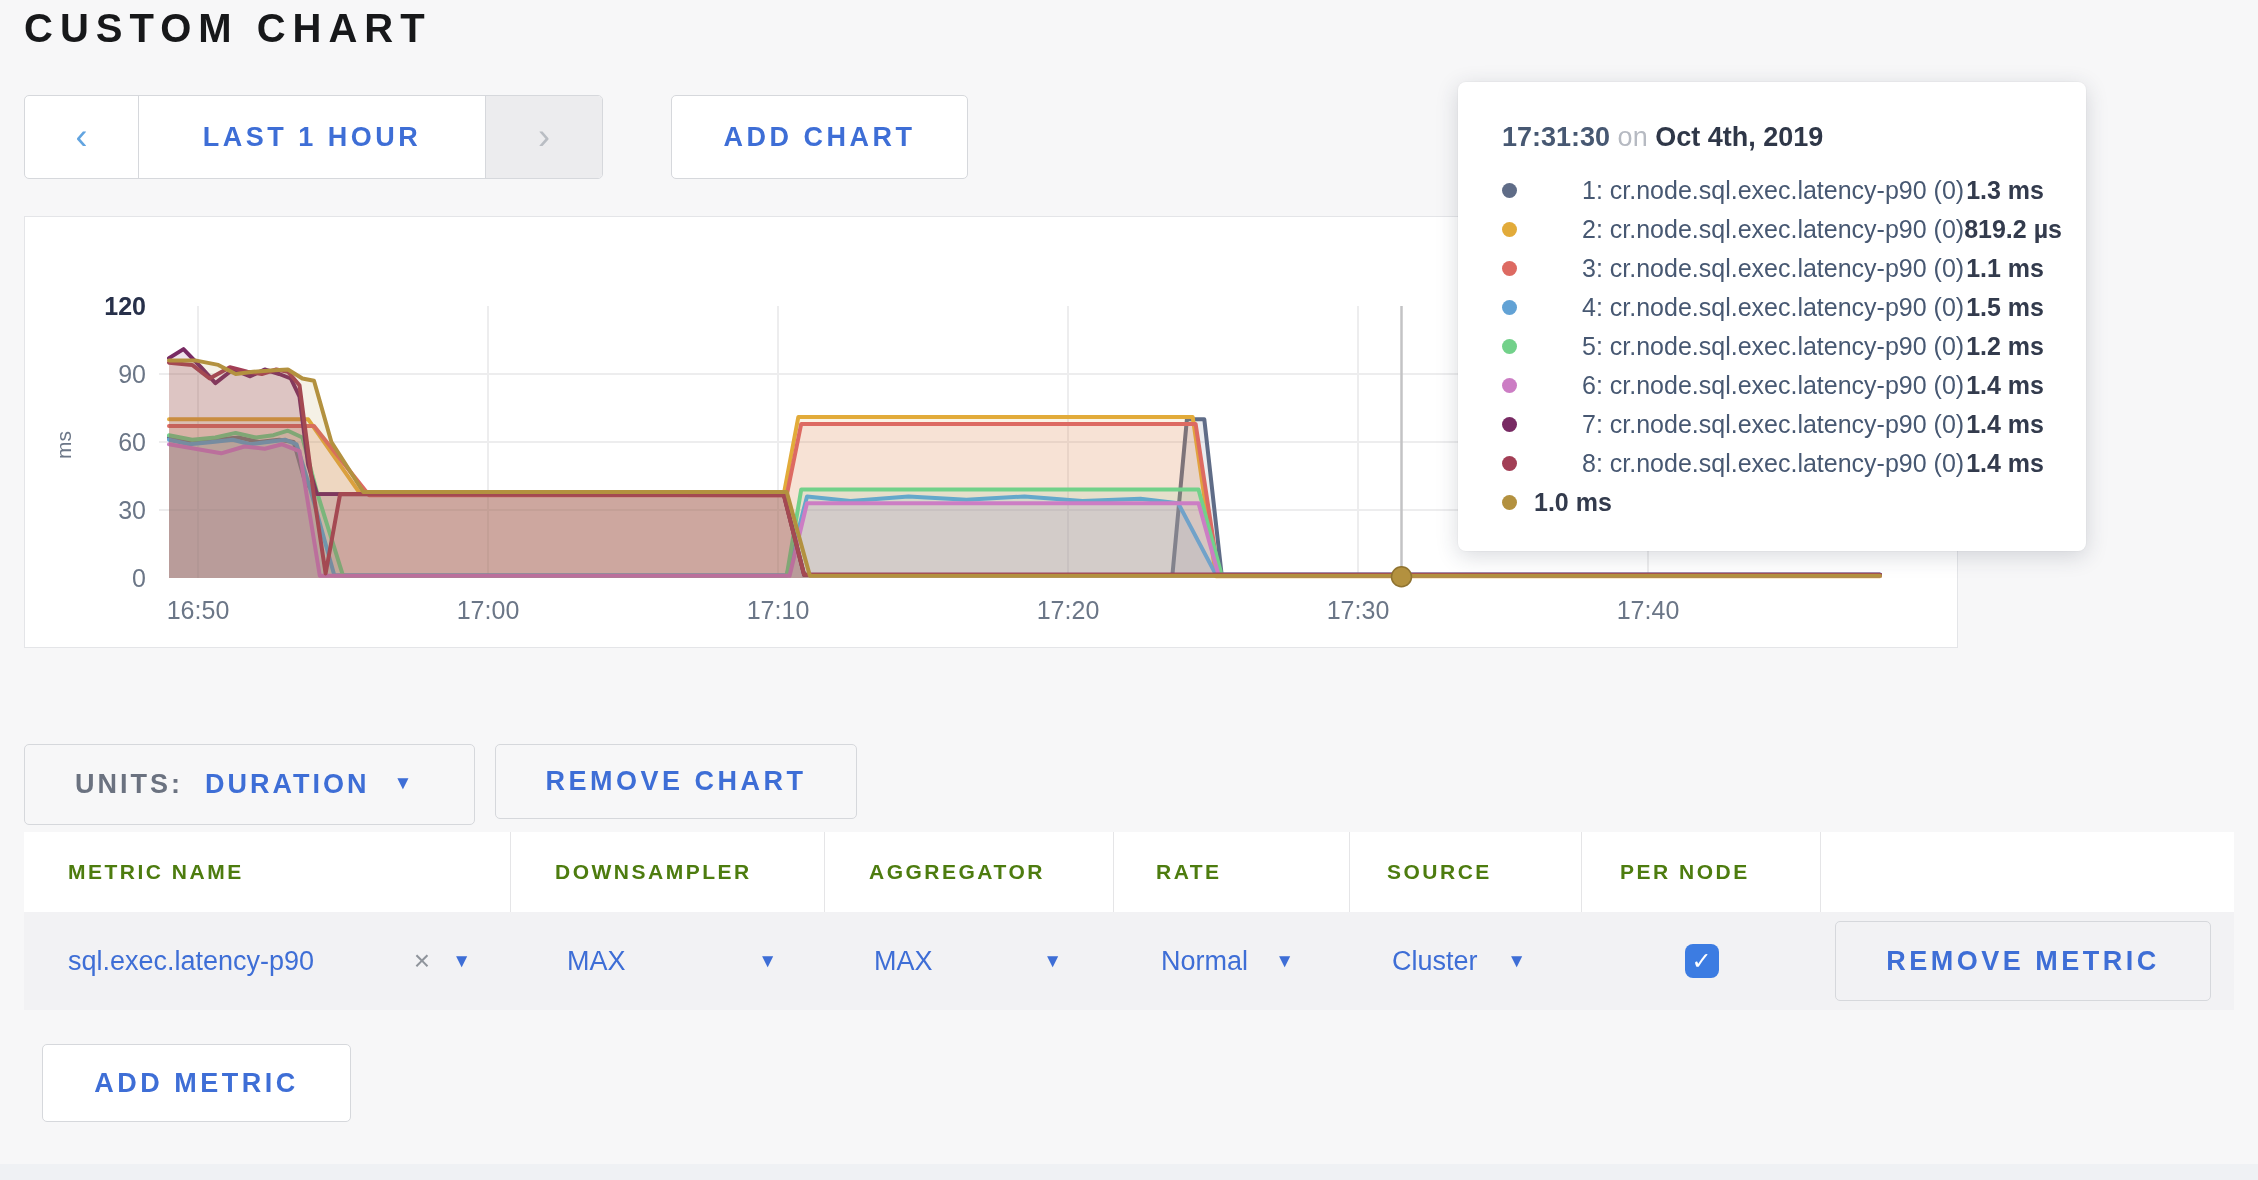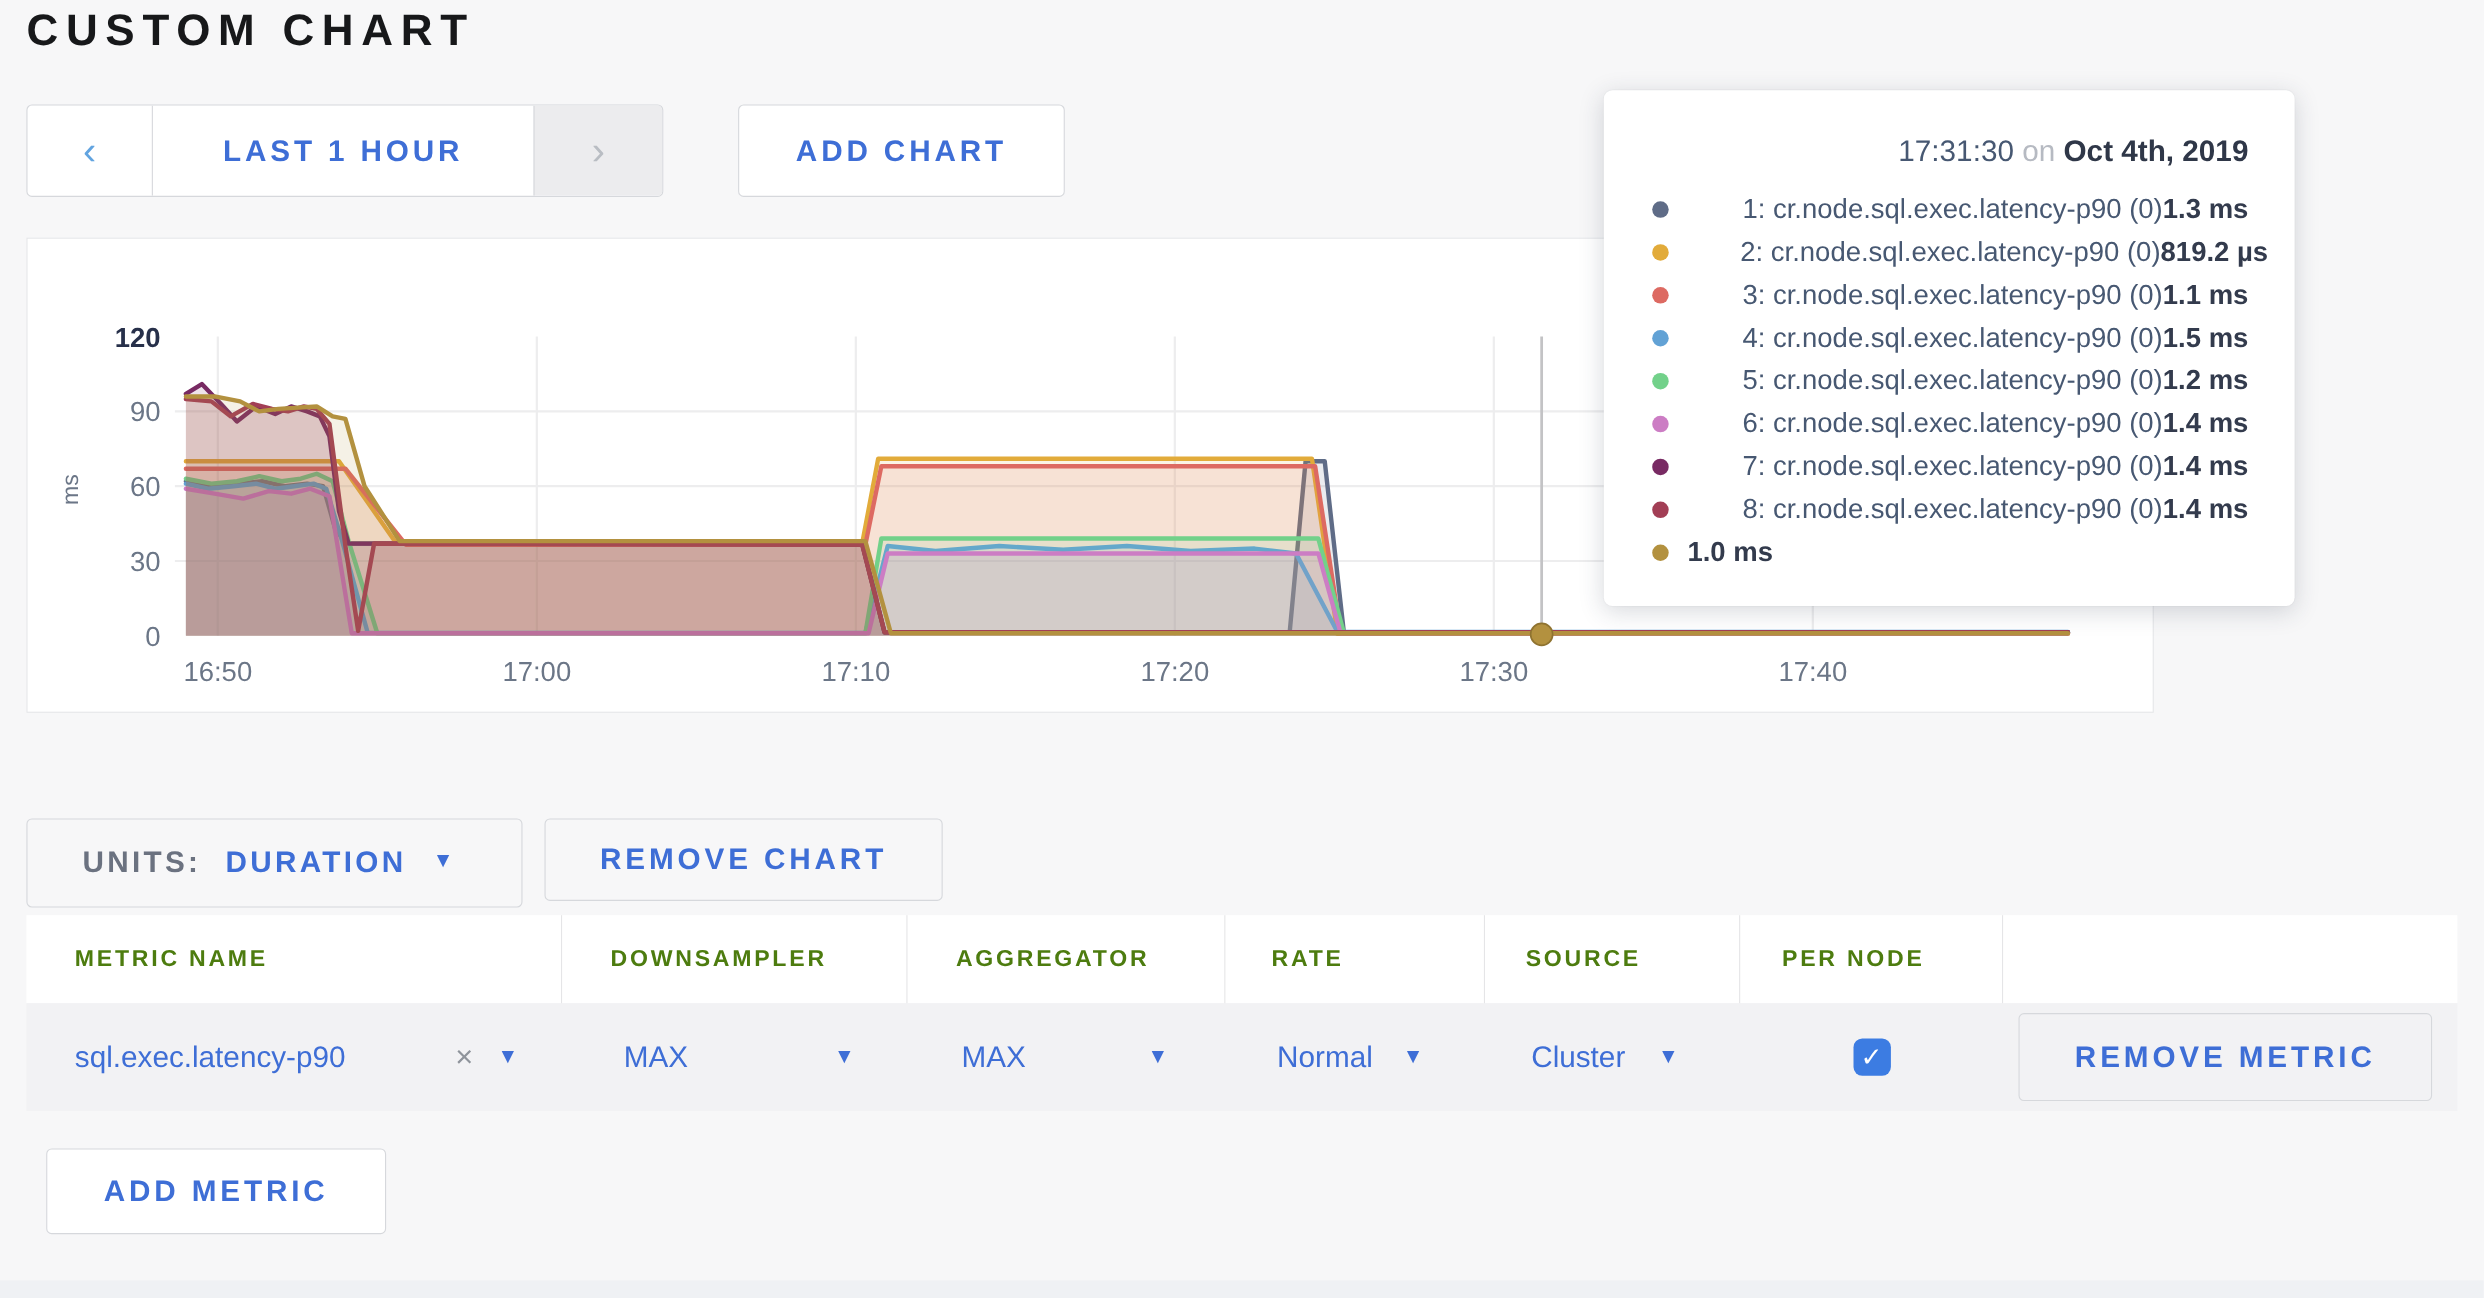--- a/index.html
+++ b/index.html
@@ -2,21 +2,21 @@
 <html><head>
 <meta charset="utf-8">
 <style>
   html,body{margin:0;padding:0;}
   body{
     width:2258px;height:1180px;position:relative;overflow:hidden;
     background:#f7f7f8;
     font-family:"Liberation Sans","DejaVu Sans",sans-serif;
     -webkit-font-smoothing:antialiased;
   }
-  .abs{position:absolute;text-align:right;}
+  .abs{position:absolute;}
 
   
   #page-title{
     left:24px;top:6px;font-size:40px;font-weight:800;color:#17181a;
     letter-spacing:7px;
   }
 
   
   .seg-group{
     left:24px;top:95px;width:579px;height:84px;display:flex;
@@ -45,21 +45,21 @@
   .xtick{fill:#6b7687;font-size:25px;}
   .axis-unit{fill:#6b7687;font-size:21px;}
 
   
   #chart-tooltip{
     left:1458px;top:82px;width:628px;height:469px;background:#fff;border-radius:8px;
     box-shadow:0 5px 22px rgba(40,50,70,.18), 0 0 0 1px rgba(0,0,0,.02);
     box-sizing:border-box;padding:40px 42px 0 44px;z-index:5;
   }
   .tt-head{font-size:27px;margin-bottom:18px;white-space:nowrap;}
-  .tt-time{color:#475872;font-weight:400;}
+  .tt-time{color:#475872;font-weight:700;}
   .tt-on{color:#b6bac2;}
   .tt-date{color:#2f3748;font-weight:600;}
   .tt-row{display:flex;align-items:center;height:39px;}
   .tt-dot{width:15px;height:15px;border-radius:50%;margin-right:17px;flex:none;}
   .tt-label{flex:1;color:#475872;font-size:25px;white-space:nowrap;margin-left:48px;}
   .tt-value{color:#333b4d;font-size:25px;font-weight:700;white-space:nowrap;}
 
   
   #units-btn{
     left:24px;top:744px;width:451px;height:81px;background:#f7f7f8;

